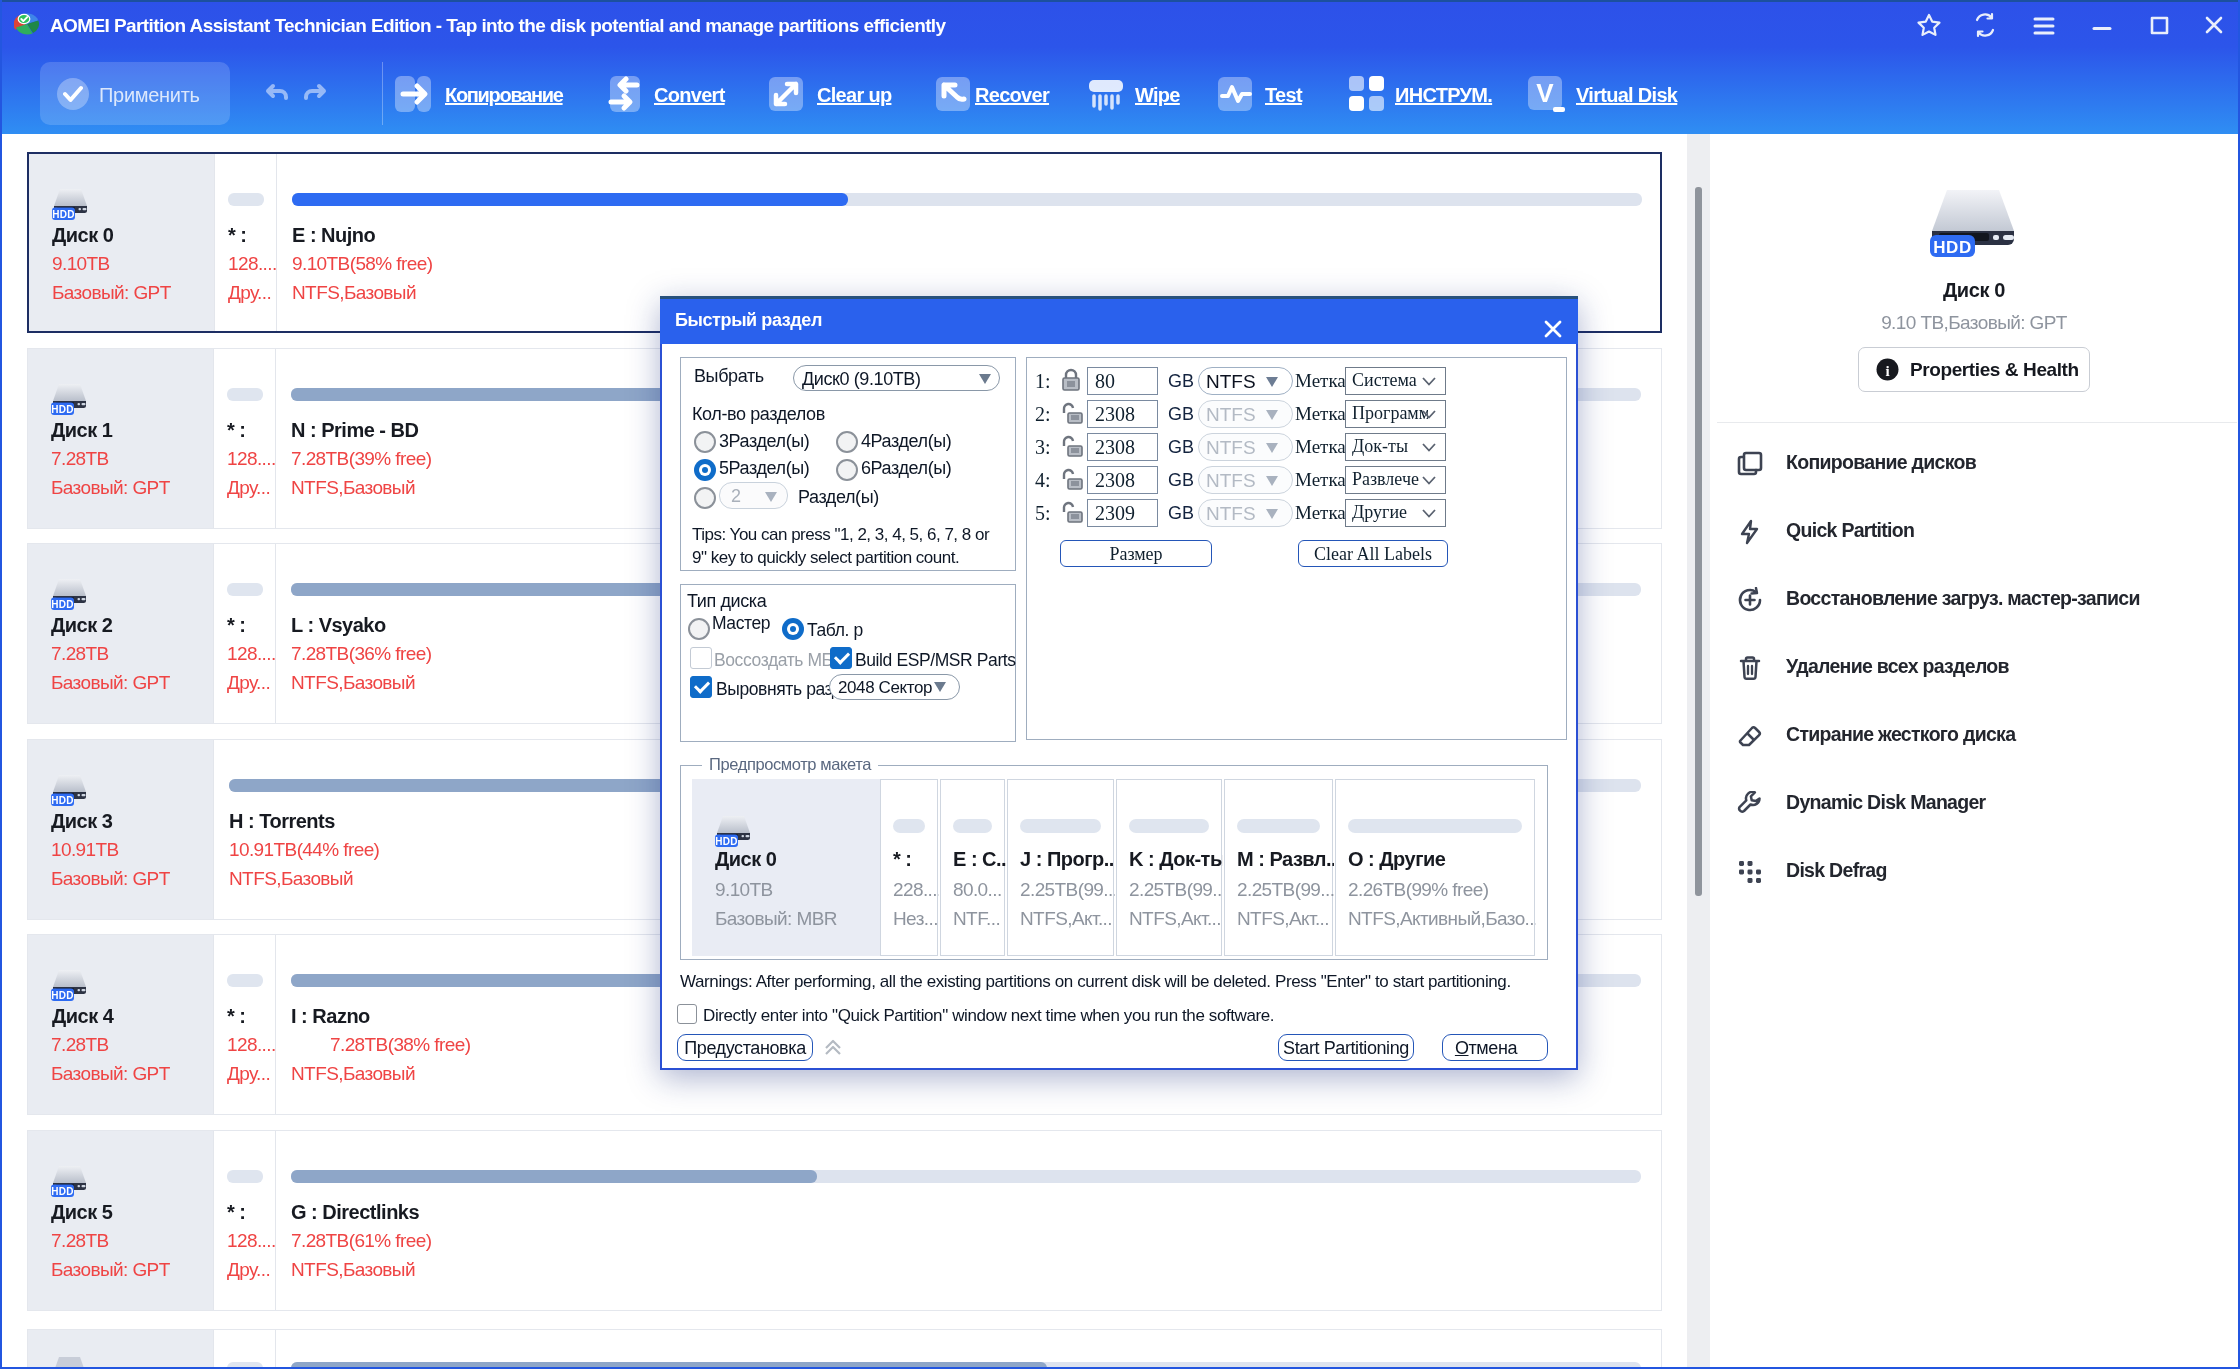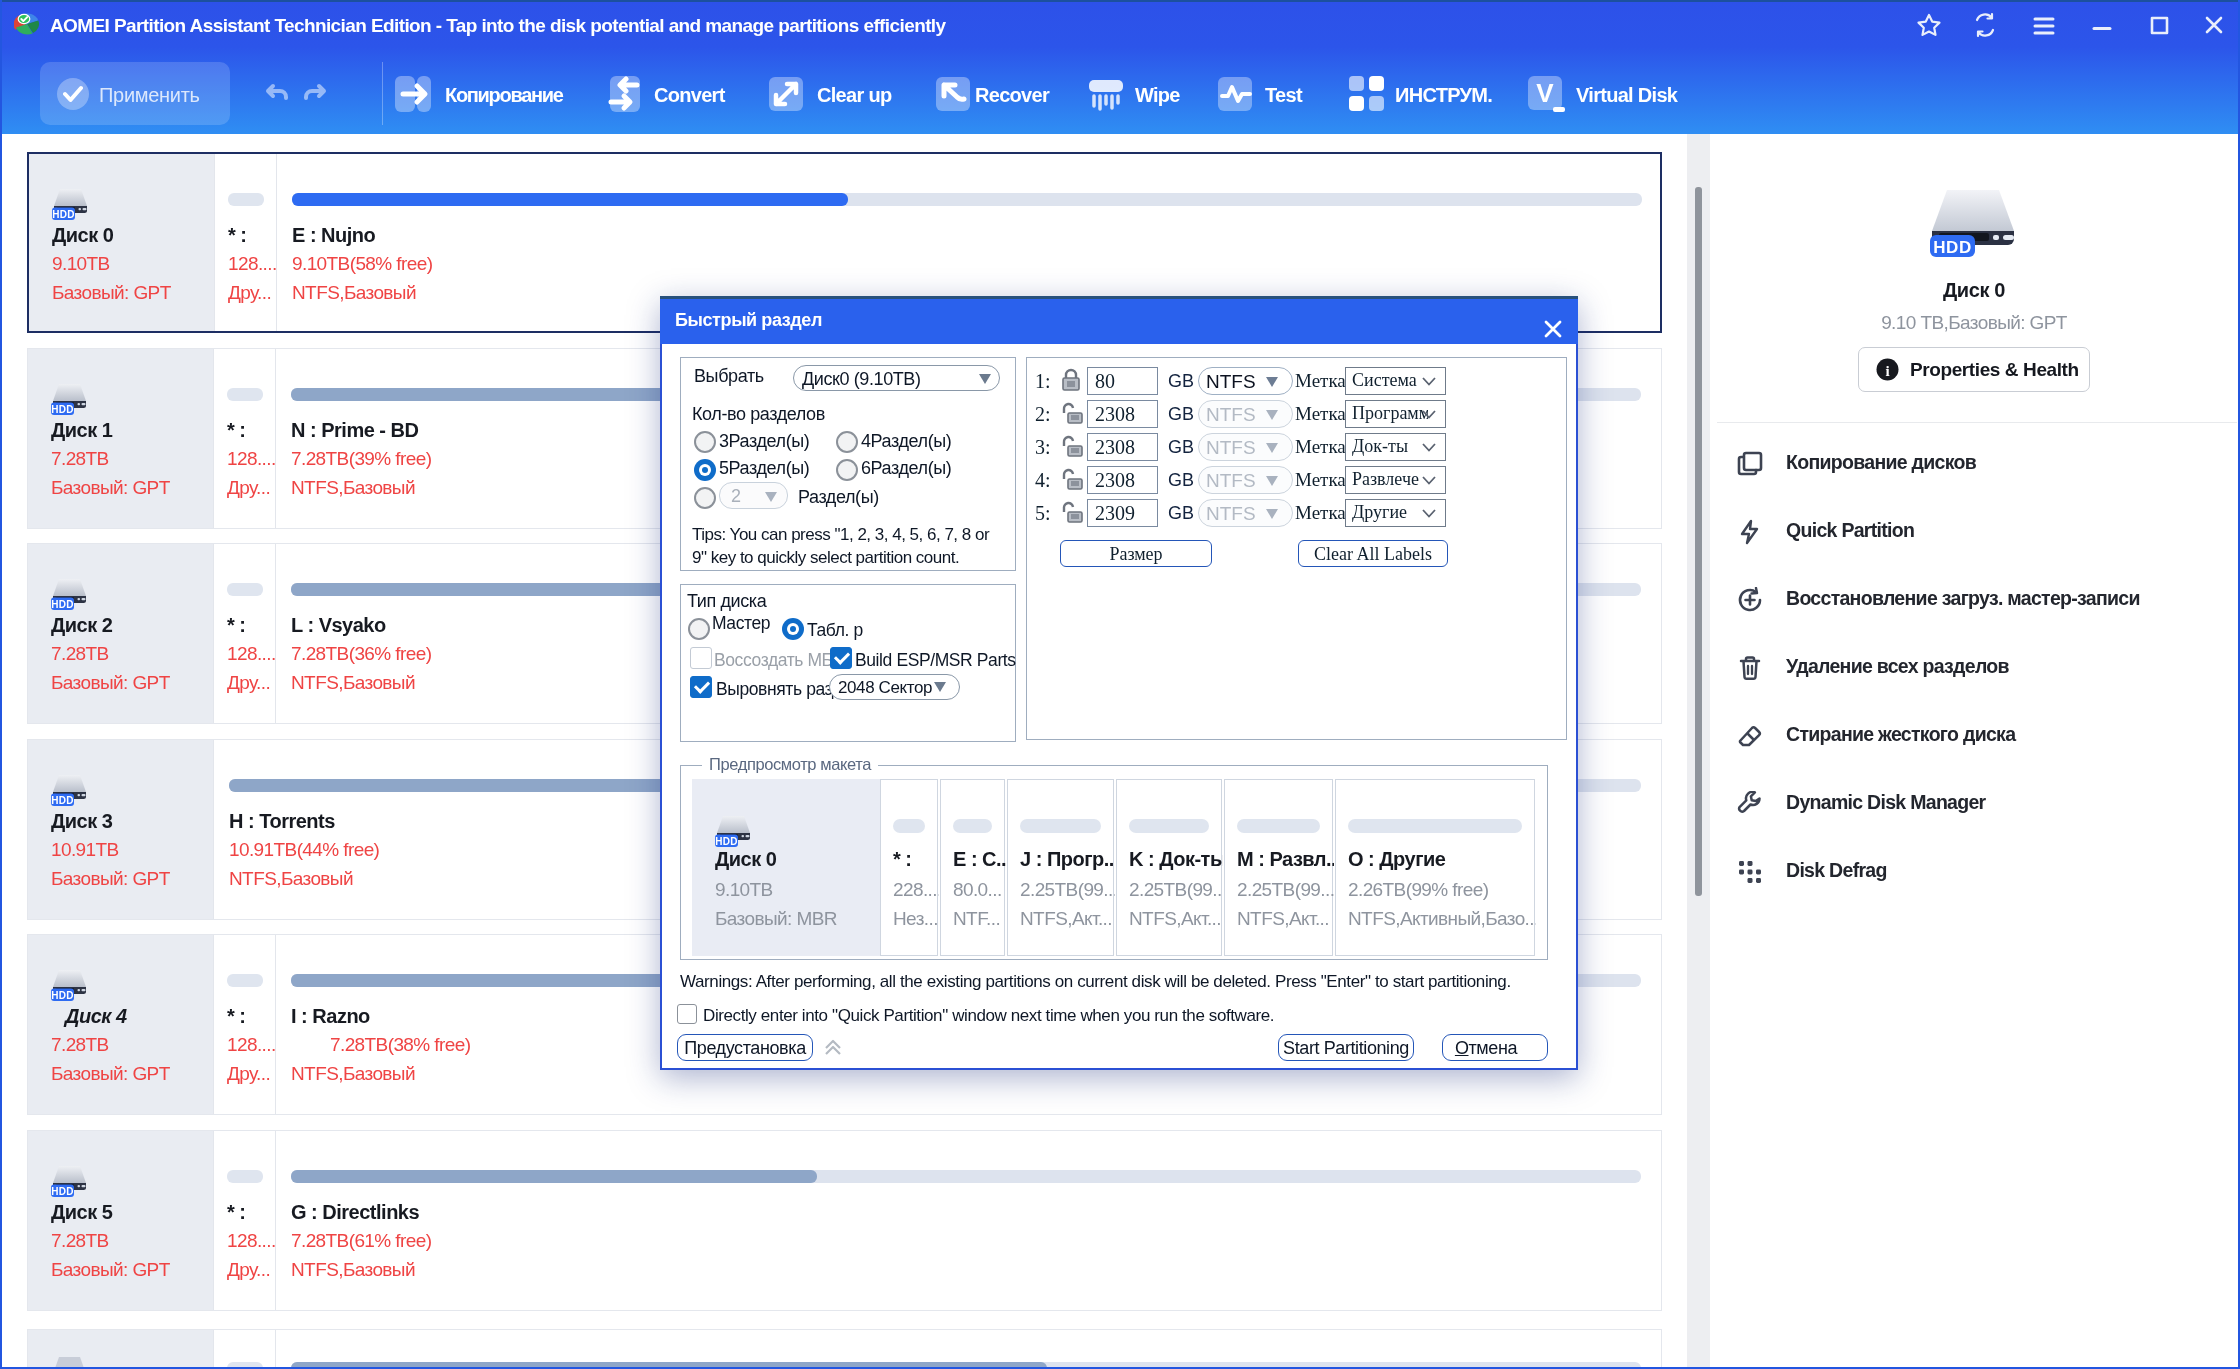--- a/index.html
+++ b/index.html
@@ -5,21 +5,21 @@
   * { margin:0; padding:0; box-sizing:border-box; }
   html,body { width:2240px; height:1369px; overflow:hidden; }
   body { position:relative; background:#fff; font-family:"Liberation Sans", sans-serif; }
   .abs { position:absolute; }
   .hdr { left:0; top:0; width:2240px; height:134px;
          background:linear-gradient(180deg,#2d51e9 0%,#2c55ea 35%,#2f8ef3 100%); }
   .hdr-top { left:0; top:0; width:2240px; height:2px; background:#1c509e; }
   .vborder { top:0; width:2px; height:1369px; background:#2356e0; z-index:50; }
   .bborder { left:0; top:1367px; width:2240px; height:2px; background:#2356e0; z-index:50; }
   .title { left:50px; top:15px; font-size:19px; font-weight:bold; color:#fff; letter-spacing:-0.6px; }
-  .wlabel { color:#fff; font-size:20px; font-weight:600; top:84px; letter-spacing:-0.7px; }
+  .wlabel { color:#fff; font-size:20px; font-weight:600; top:84px; letter-spacing:-0.7px;text-decoration:underline; }
 
   
   .row { left:27px; width:1635px; height:181px; background:#fff; border:1px solid #e4e7ed; }
   .row.sel { border:2px solid #1d2e63; }
   .lcell { left:0; top:0; width:186px; height:100%; background:#e9ecf2; border-right:1px solid #e3e6ec; }
   .c2line { left:247px; top:0; width:1px; height:100%; background:#e3e6ec; }
   .dname { font-size:20px; font-weight:bold; color:#171a21; top:70px; letter-spacing:-0.5px; white-space:nowrap; }
   .dgray { font-size:19px; color:#ef4444; letter-spacing:-0.6px; white-space:nowrap; }
   .pill  { top:39px; width:36px; height:13px; border-radius:6px; background:#dfe5ef; }
   .bar   { top:39px; height:13px; border-radius:6px; background:#dde3ee; }
@@ -290,21 +290,21 @@
         </linearGradient>
       </defs>
 <polygon points="8,1 29,1 35,18 2,18" fill="url(#hgs)"></polygon>
 <path d="M2 18 h33 v4.5 a2.5 2.5 0 0 1 -2.5 2.5 h-28 a2.5 2.5 0 0 1 -2.5 -2.5 z" fill="#2d3344"></path>
 <rect x="5" y="19" width="18" height="3.5" rx="1" fill="#171c28"></rect>
 <rect x="26.5" y="20" width="2.5" height="2.2" rx="1" fill="#cfd6e2"></rect>
       <rect x="30.5" y="20" width="4" height="2.2" rx="1" fill="#cfd6e2"></rect>
 <rect x="0" y="19.5" width="23" height="12.5" rx="3" fill="#2e6bf2"></rect>
 <text x="11.5" y="29.5" font-size="10" font-weight="bold" fill="#fff" text-anchor="middle" font-family="Liberation Sans" letter-spacing="0.3">HDD</text>
 </svg>
-<div class="abs dname" style="left:37px;font-style:italic;">Диск 4</div>
+<div class="abs dname" style="left:24px;">Диск 4</div>
 <div class="abs dgray" style="left:23px;top:99px;">7.28TB</div>
 <div class="abs dgray" style="left:23px;top:128px;">Базовый: GPT</div>
 <div class="abs c2line"></div>
 <div class="abs pill" style="left:199px;"></div>
 <div class="abs dname" style="left:199px;">* :</div>
 <div class="abs dgray" style="left:199px;top:99px;">128....</div>
 <div class="abs dgray" style="left:199px;top:128px;">Дру...</div>
 <div class="abs bar" style="left:263px;width:1350px;">
       <div class="abs fill" style="width:837px;"></div>
     </div>

